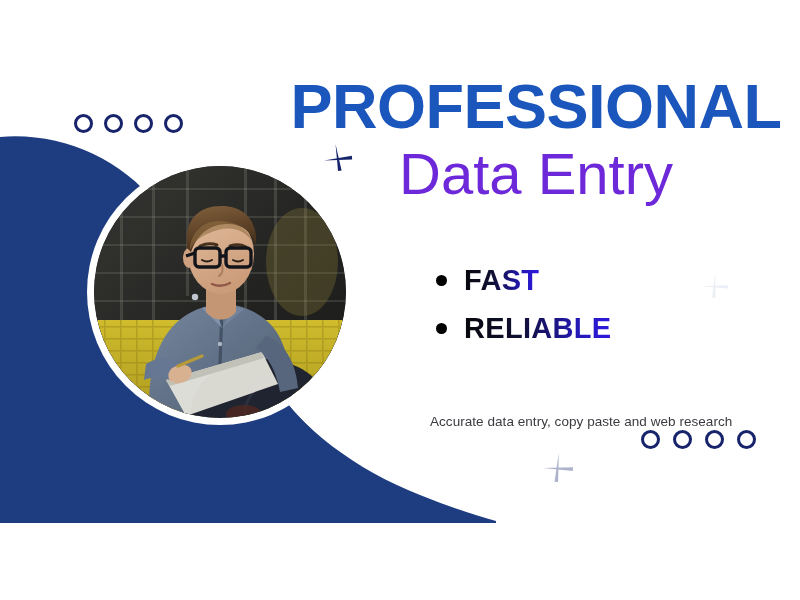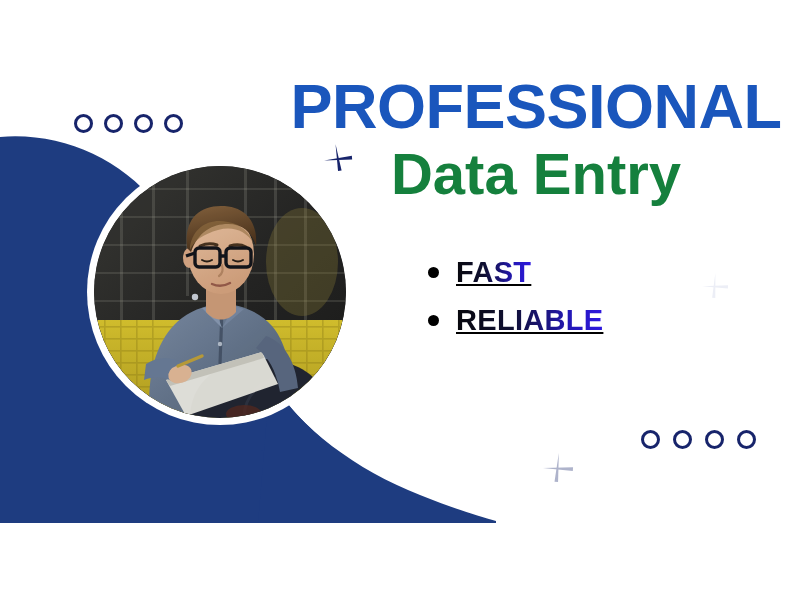--- a/index.html
+++ b/index.html
@@ -97,36 +97,35 @@
     color: #1a56bc;
     letter-spacing: -0.5px;
     line-height: 1.02;
     margin: 0;
     text-align: center;
     white-space: nowrap;
   }
   #title-secondary {
     font-family: "Liberation Sans", sans-serif;
     font-size: 58px;
-    font-weight: bold;
-    color: #15803d;
+    font-weight: normal;
+    color: #6d28d9;
     line-height: 1.12;
     margin: 4px 0 0 0;
     text-align: center;
   }
 
   
   #feature-list {
     position: absolute;
     left: 428px;
     top: 248px;
-    margin: 0;
+    margin: 8px;
     padding: 0;
     list-style: none;
-    text-decoration: underline;
   }
   .feature-item {
     display: flex;
     align-items: center;
     height: 48px;
   }
   .feature-bullet {
     width: 11px;
     height: 11px;
     border-radius: 50%;
@@ -366,14 +365,15 @@
     <li class="feature-item">
       <span class="feature-bullet"></span>
       <span class="feature-label">FAST</span>
     </li>
     <li class="feature-item">
       <span class="feature-bullet"></span>
       <span class="feature-label">RELIABLE</span>
     </li>
   </ul>
 
+  <div id="tagline">Accurate data entry, copy paste and web research</div>
 
 </div>
 
 </body></html>

